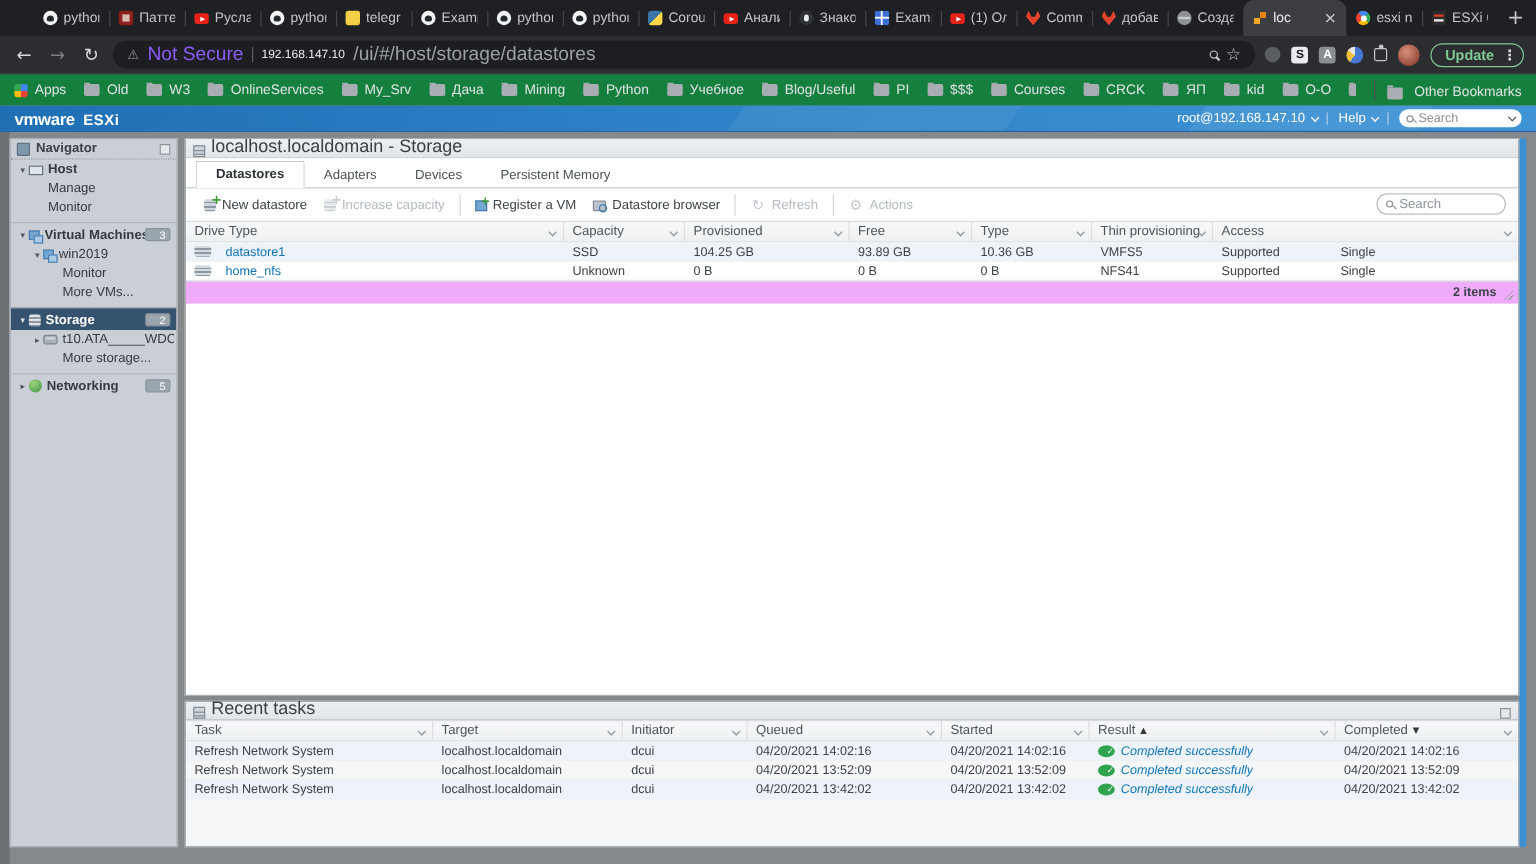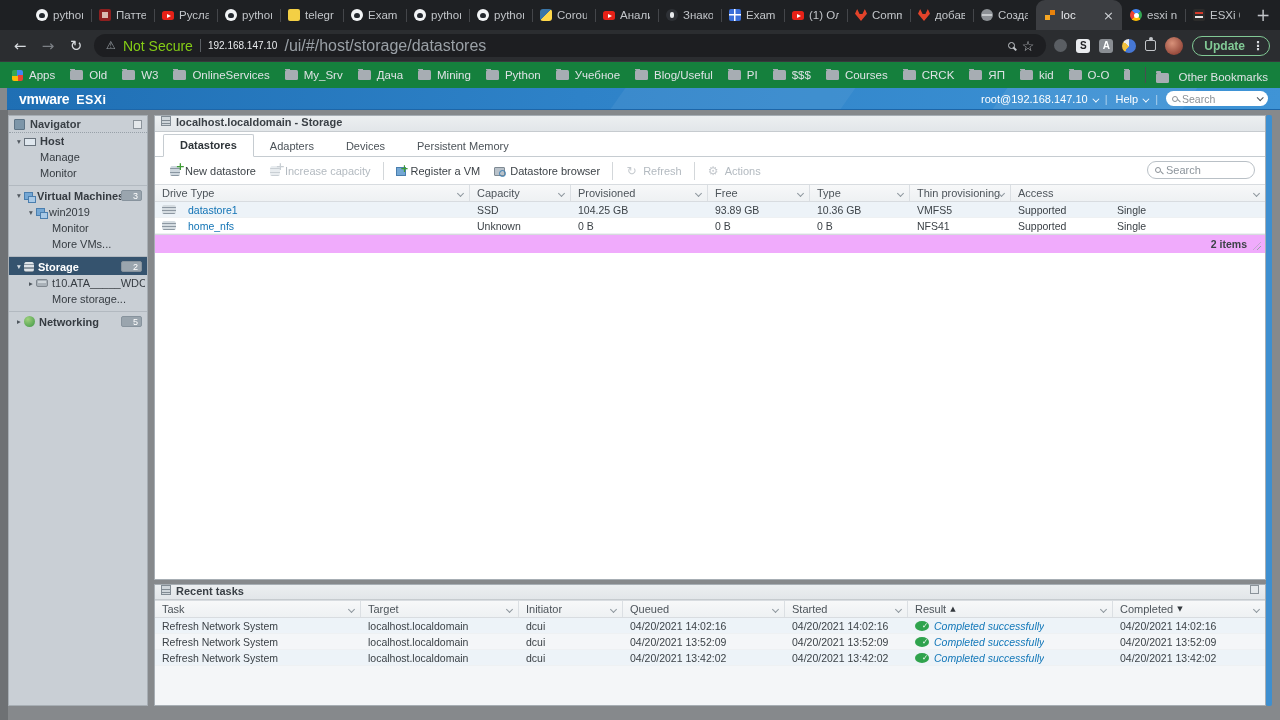--- a/index.html
+++ b/index.html
@@ -39,21 +39,21 @@
   [data-name="esxi-favicon-icon"]::after{content:"";position:absolute;left:6px;top:1px;width:5px;height:5px;background:#e8820c}
   [data-name="google-favicon-icon"]{border-radius:50%;background:conic-gradient(from -45deg,#4285f4 0 25%,#34a853 0 50%,#fbbc05 0 75%,#ea4335 0)}
   [data-name="google-favicon-icon"]::after{content:"";position:absolute;left:3.5px;top:3.5px;width:5px;height:5px;background:#fff;border-radius:50%}
   [data-name="dark-red-favicon-icon"]{background:#2b2b2b;border-radius:2px;background-image:linear-gradient(#d33a2c,#d33a2c),linear-gradient(#e9e9e9,#e9e9e9);background-size:8px 2px,8px 2px;background-position:2px 3px,2px 7px;background-repeat:no-repeat}
 
   .browbar{position:absolute;top:30px;left:0;right:0;height:31px;background:#2b2d30;display:flex;align-items:center;padding:0 10px;gap:8px}
   .navbtn{color:#d7dade;font-size:15px;width:20px;text-align:center}
   .navbtn.dim{color:#7c8085}
   .urlpill{flex:1;height:23px;background:#1d1e21;border-radius:12px;display:flex;align-items:center;padding:0 12px;gap:7px;min-width:0}
   .warn{color:#9aa0a6;font-size:11px}
-  .nsec{color:#84cc16;font-size:14px;white-space:nowrap}
+  .nsec{color:#8b5cf6;font-size:16px;white-space:nowrap}
   .urldiv{width:1px;height:13px;background:#5a5e63}
   .urlhost{color:#e9ebee;font-size:10px;white-space:nowrap}
   .urlpath{color:#9aa0a6;font-size:16px;white-space:nowrap;flex:1;overflow:hidden}
   .mgd{width:7px;height:7px;border:1.5px solid #c2c5c9;border-radius:50%;position:relative;flex:none}
   .mgd::after{content:"";position:absolute;width:4px;height:1.5px;background:#c2c5c9;transform:rotate(45deg);right:-3.5px;bottom:-1.5px}
   .star{color:#c2c5c9;font-size:14px}
   .extrow{display:flex;align-items:center;gap:9px}
   [data-name="rocket-extension-icon"]{width:13px;height:13px;border-radius:50%;background:#5a5e63}
   .sbadge{width:14px;height:14px;border-radius:3px;background:#e9ebee;color:#202124;font-size:10px;font-weight:bold;text-align:center;line-height:14px}
   .abadge{width:14px;height:14px;border-radius:3px;background:#8a8e93;color:#fff;font-size:10px;font-weight:bold;text-align:center;line-height:14px}
@@ -68,21 +68,21 @@
   .bmk{display:flex;align-items:center;gap:6px;white-space:nowrap}
   .bmk-label{color:#dfe2e5;font-size:11.5px}
   .folder{width:13px;height:10px;background:#a7adb3;border-radius:1.5px;position:relative;flex:none}
   .folder::before{content:"";position:absolute;top:-2px;left:0;width:5px;height:2px;background:#a7adb3;border-radius:1px 1px 0 0}
   [data-name="apps-grid-icon"]{width:11px;height:11px;border-radius:2px;background:conic-gradient(#4285f4 0 25%,#ea4335 0 50%,#fbbc05 0 75%,#34a853 0)}
   .bmk-right{margin-left:auto;display:flex;align-items:flex-end;gap:10px}
   .bmk-sep{width:1px;height:16px;background:#4a4d51}
   .bmk-host{display:flex;flex:1;min-width:0;gap:15px;overflow:hidden}
 
   
-  .vmhead{position:absolute;top:88px;left:7px;right:0;height:22px;background:linear-gradient(100deg,#1f6fb4,#2e82c8 45%,#3f94d6);border-bottom:1px solid #1d66a8;display:flex;align-items:center;padding:0 12px;overflow:hidden}
+  .vmhead{position:absolute;top:88px;left:0;right:0;height:22px;background:linear-gradient(100deg,#1f6fb4,#2e82c8 45%,#3f94d6);border-bottom:1px solid #1d66a8;display:flex;align-items:center;padding:0 12px;overflow:hidden}
   .vmhead::before{content:"";position:absolute;left:48%;top:0;width:230px;height:100%;background:rgba(255,255,255,.06);transform:skewX(-35deg)}
   .vmhead::after{content:"";position:absolute;left:78%;top:0;width:190px;height:100%;background:rgba(255,255,255,.07);transform:skewX(-35deg)}
   .vmlogo{color:#fff;font-weight:bold;font-size:14px;letter-spacing:-.3px;z-index:1}
   .vmlogo .esxi{font-size:12.5px;margin-left:7px;letter-spacing:.4px}
   .vmright{margin-left:auto;display:flex;align-items:center;gap:8px;z-index:1;color:#fff;font-size:11px}
   .vmsep{color:rgba(255,255,255,.55)}
   .hd-caret{display:inline-block;width:5px;height:5px;border-right:1.2px solid #fff;border-bottom:1.2px solid #fff;transform:rotate(45deg) translateY(-2px);margin-left:4px}
   .vmsearch{width:102px;height:15px;background:#fff;border-radius:8px;display:flex;align-items:center;gap:4px;padding:0 6px}
   .mgl{width:6px;height:6px;border:1.3px solid #8a9096;border-radius:50%;position:relative;flex:none}
   .mgl::after{content:"";position:absolute;width:3.5px;height:1.3px;background:#8a9096;transform:rotate(45deg);right:-3px;bottom:-1px}
@@ -117,21 +117,21 @@
   [data-name="host-icon"]{background:#dfe7ee;border:1px solid #68727c;height:8px;margin-top:1px}
   [data-name="vm-icon"]{background:#74a7d4;border:1px solid #4a7eae;width:9px;height:8px}
   [data-name="vm-icon"]::after{content:"";position:absolute;left:3px;top:3px;width:6px;height:5px;background:#a9c9e6;border:1px solid #4a7eae}
   [data-name="storage-tree-icon"]{background:repeating-linear-gradient(#dde3e8 0 2px,#8d98a2 2px 3.5px);border-radius:2px/35%;height:10px;width:10px}
   [data-name="disk-icon"]{background:#aab2b9;border:1px solid #7f878f;border-radius:2px;height:8px;width:12px}
   [data-name="disk-icon"]::after{content:"";position:absolute;left:1px;top:1px;right:1px;height:2px;background:#cfd6db}
   [data-name="network-icon"]{width:11px;height:11px;border-radius:50%;background:radial-gradient(circle at 35% 30%,#9fd17e,#3e9645)}
 
   
   .panel{position:absolute;background:#fff;border:1px solid #a7aeb4}
-  .ptitle{height:16px;background:linear-gradient(#eceff1,#e2e6e9);border-bottom:1px solid #c6cbcf;display:flex;align-items:flex-start;gap:5px;padding:0 6px;font-size:11px;font-weight:bold;color:#3a4046}
+  .ptitle{height:16px;background:linear-gradient(#eceff1,#e2e6e9);border-bottom:1px solid #c6cbcf;display:flex;align-items:flex-end;gap:5px;padding:0 6px;font-size:15px;font-weight:normal;color:#3a4046}
   [data-name="host-box-icon"],[data-name="tasks-list-icon"]{width:10px;height:10px;background:#cfd6db;border:1px solid #828c94;background-image:linear-gradient(#828c94,#828c94),linear-gradient(#828c94,#828c94);background-size:100% 1px,100% 1px;background-position:0 3px,0 6px;background-repeat:no-repeat}
 
   
   .main{left:154px;top:115px;width:1112px;height:465px}
   .ctabs{height:25px;display:flex;align-items:flex-end;padding-left:8px;border-bottom:1px solid #c6ccd1;background:#fff}
   .ctab{padding:4px 16px 5px;font-size:11px;color:#4b5258;position:relative;top:1px;cursor:default}
   .ctab[data-active="true"]{border:1px solid #c6ccd1;border-bottom:1px solid #fff;background:#fff;font-weight:bold;color:#2e3439;border-radius:2px 2px 0 0}
   .ctoolbar{height:27px;display:flex;align-items:center;padding:0 8px;gap:2px;position:relative}
   .tbtn{display:flex;align-items:center;gap:5px;font-size:11px;color:#3d4348;padding:3px 7px;white-space:nowrap}
   .tbtn[data-disabled="true"]{color:#b3bac0}

